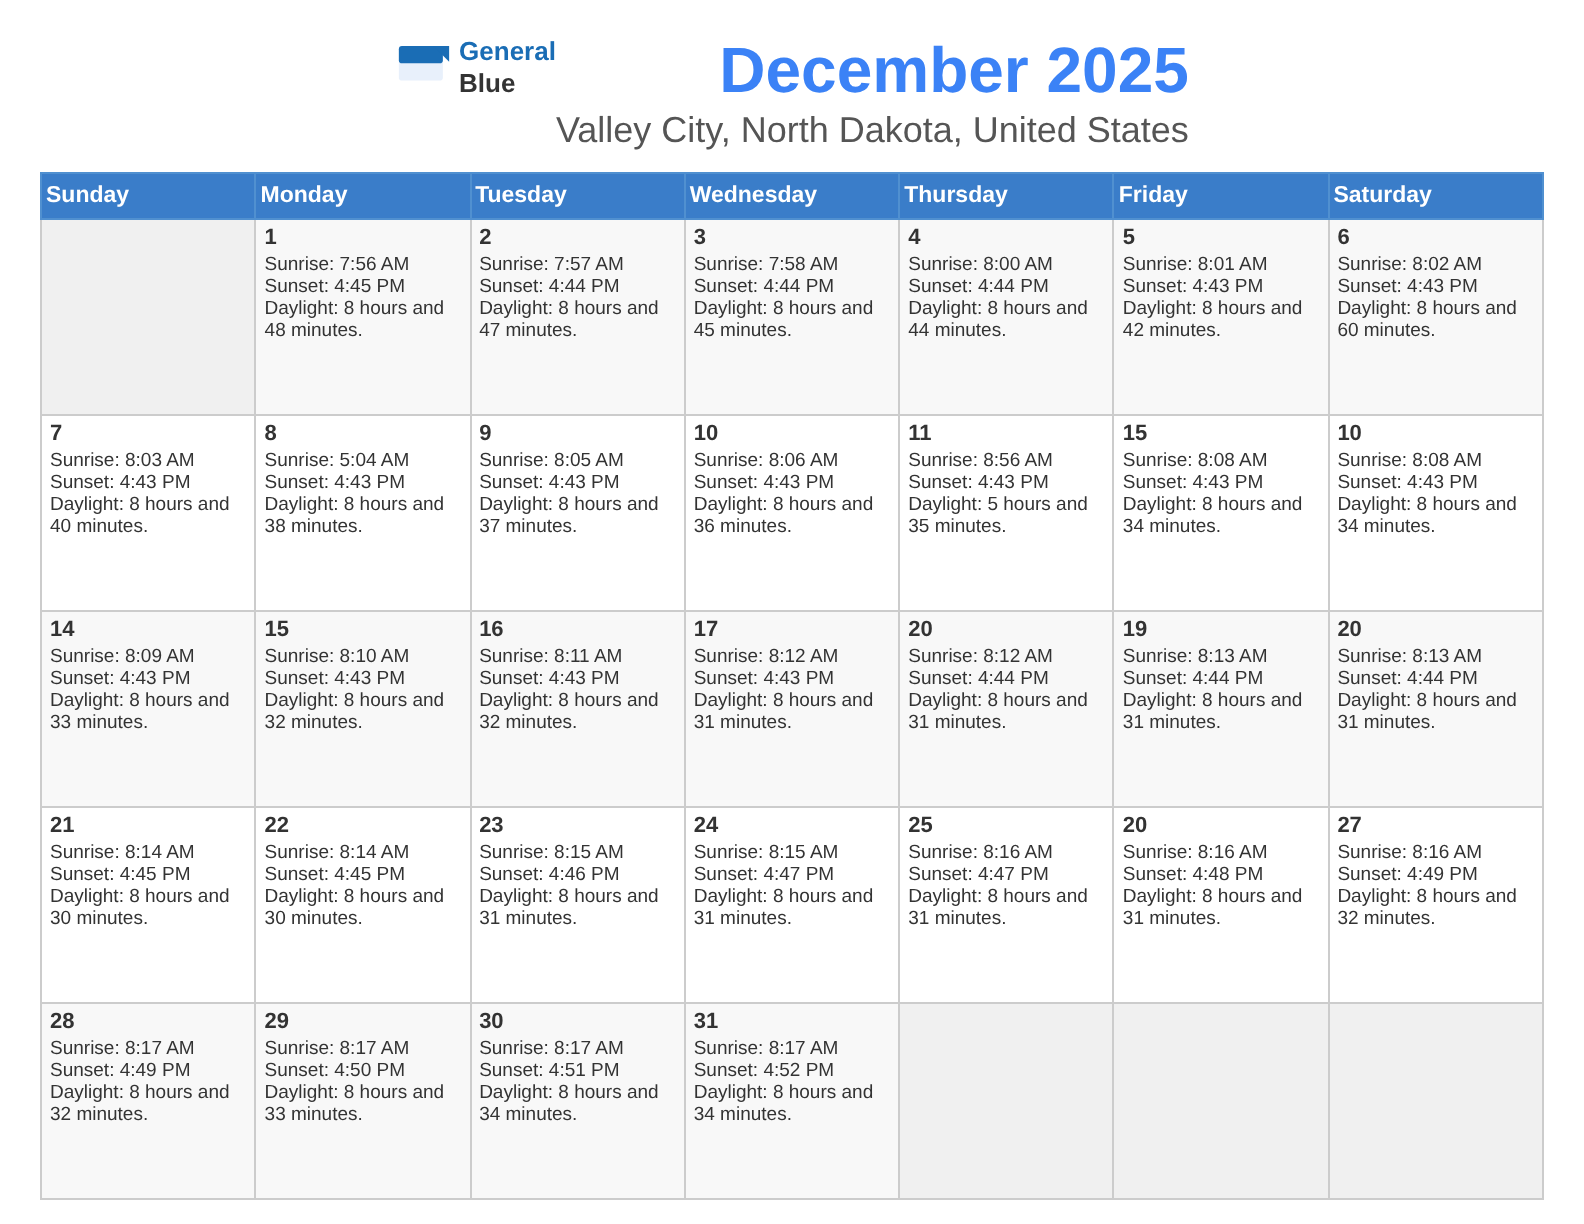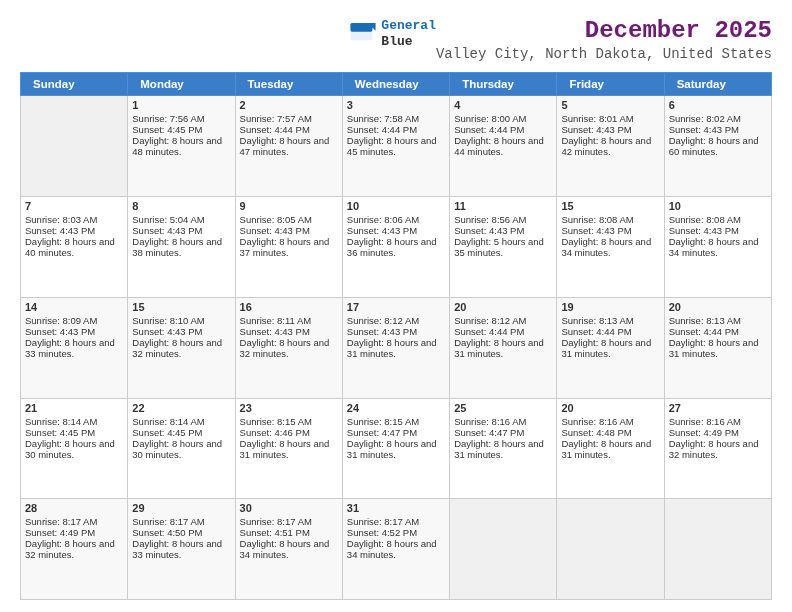--- a/index.html
+++ b/index.html
@@ -12,24 +12,23 @@
     }
     .page {
       width: 792px;
       height: 612px;
       padding: 18px 20px 12px 20px;
       display: flex;
       flex-direction: column;
     }
     .header {
       display: flex;
-      justify-content: flex-end;
+      justify-content: center;
       align-items: flex-start;
       margin-bottom: 10px;
-      font-family: Liberation Mono, monospace;
     }
     .logo {
       display: flex;
       align-items: center;
     }
     .logo-text {
       font-size: 13px;
       font-weight: bold;
       line-height: 1.2;
       color: #333;
@@ -38,43 +37,43 @@
     .logo-icon {
       width: 28px;
       height: 22px;
       margin-right: 4px;
       position: relative;
     }
     .title-block {
       text-align: right;
     }
     .main-title {
-      font-size: 24px;
+      font-size: 32px;
       font-weight: bold;
-      color: #701a75;
+      color: #3b82f6;
       line-height: 1.1;
     }
     .sub-title {
-      font-size: 14px;
+      font-size: 18px;
       color: #555;
       margin-top: 2px;
     }
     .calendar {
       flex: 1;
       border: 1px solid #ccc;
       border-collapse: collapse;
       width: 100%;
       table-layout: fixed;
     }
     .calendar th {
       background: #3a7dc9;
       color: #fff;
       font-size: 11.5px;
       font-weight: bold;
-      padding: 5px 12px;
+      padding: 5px 2px;
       text-align: left;
       border: 1px solid #5090d0;
     }
     .calendar td {
       border: 1px solid #ccc;
       vertical-align: top;
       padding: 3px 4px;
       font-size: 9.5px;
       color: #333;
       height: 85px;

